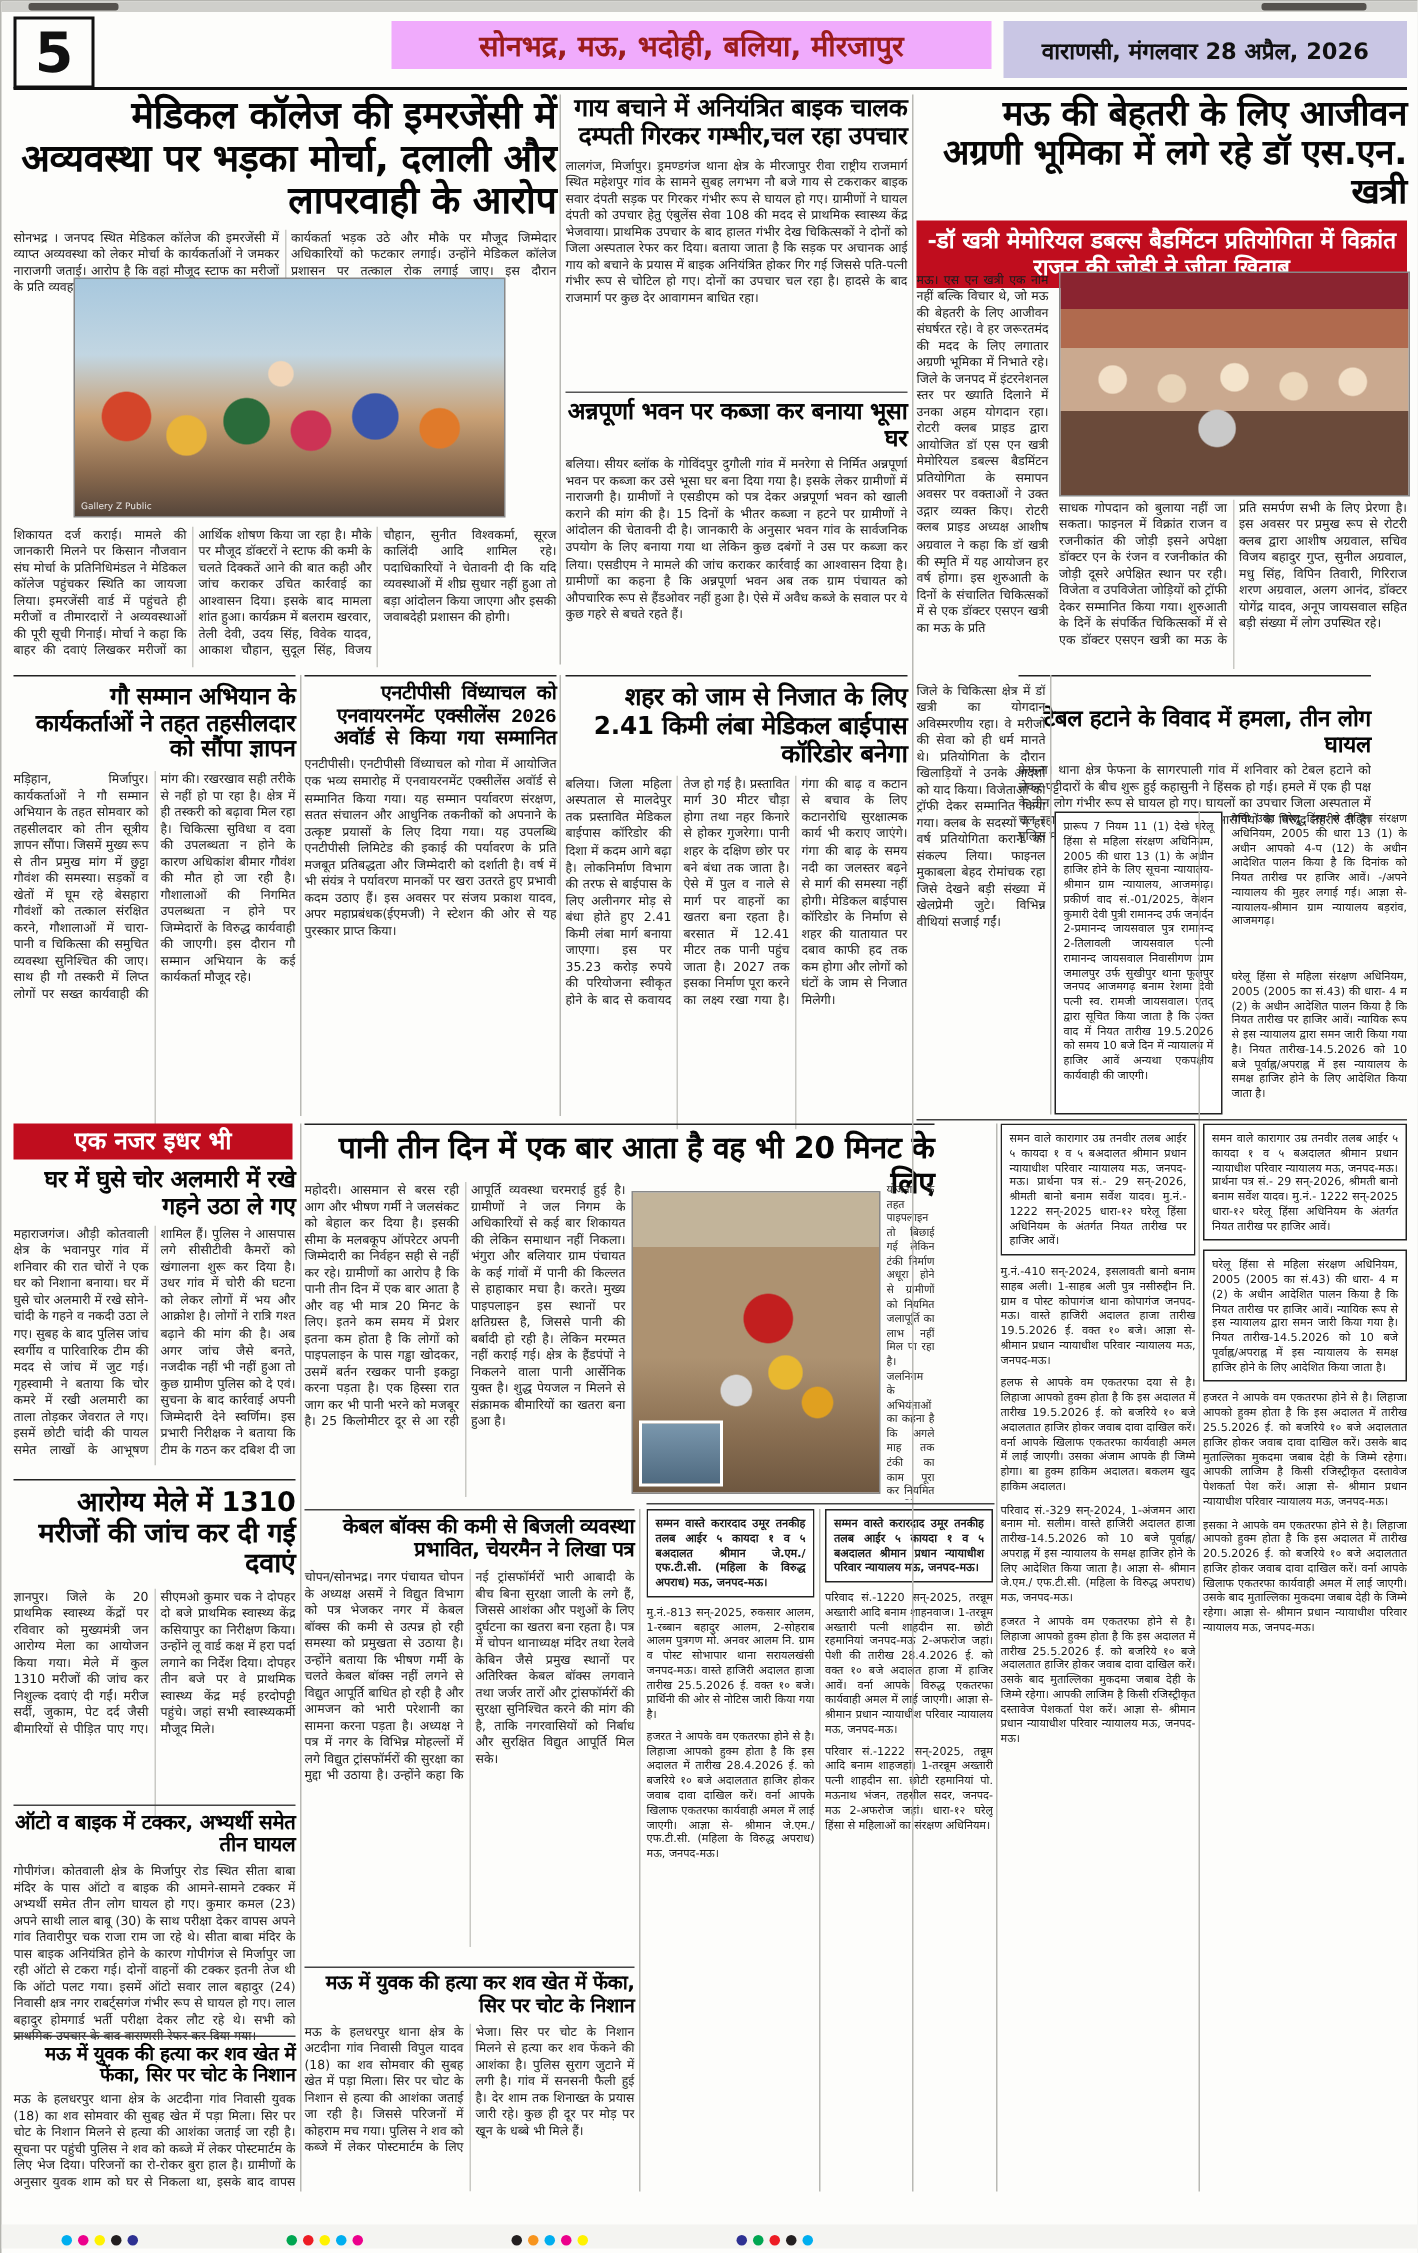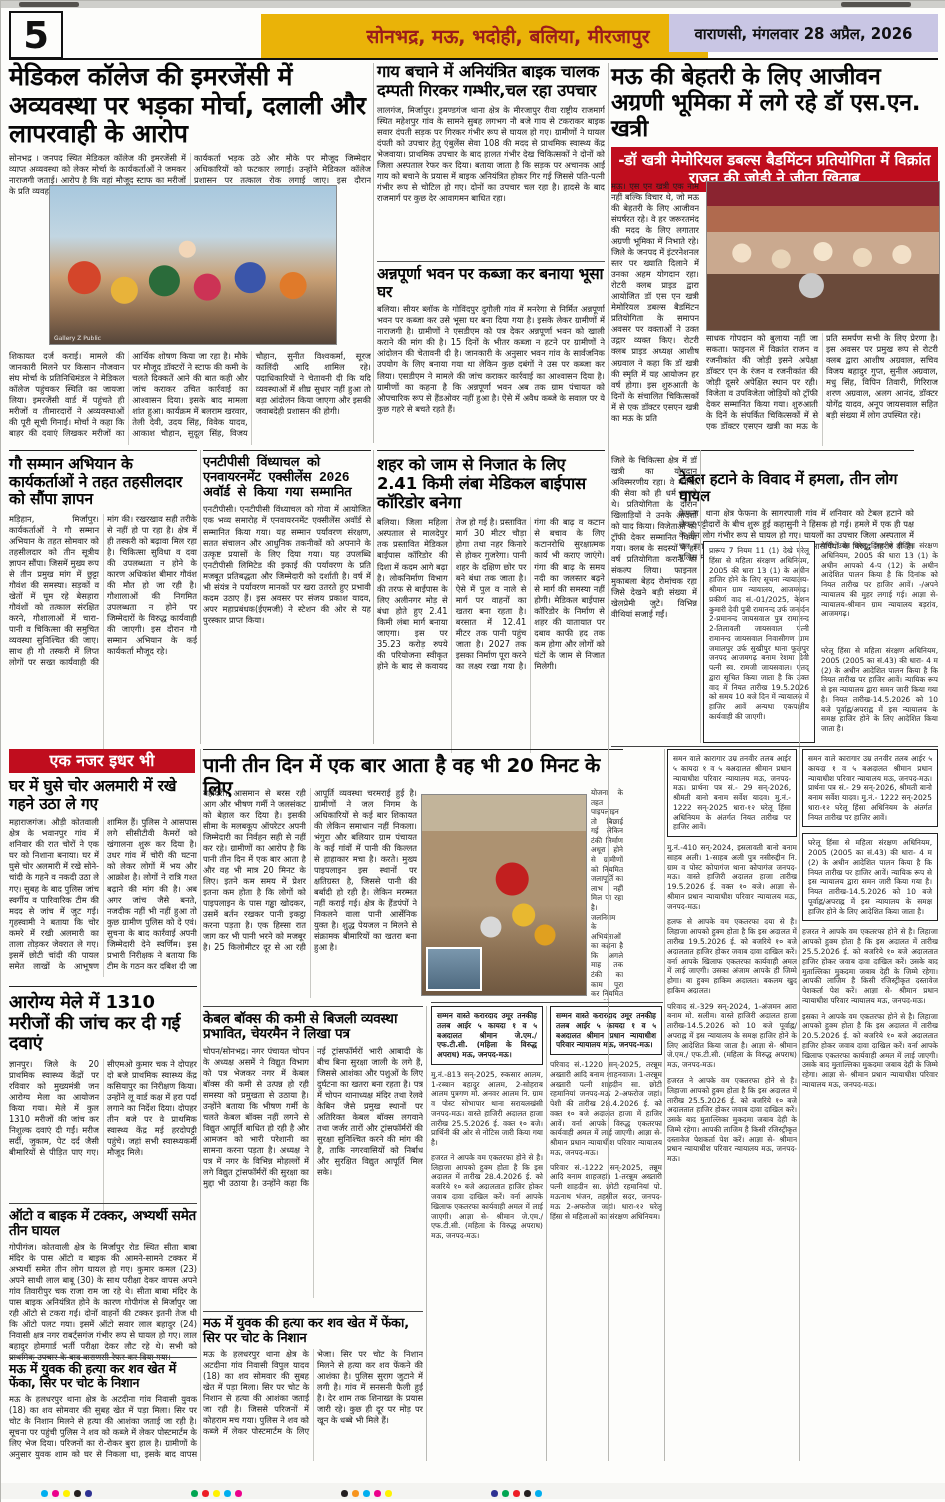--- a/index.html
+++ b/index.html
@@ -1,20 +1,20 @@
 <!DOCTYPE html>
 <html><head>
 <meta charset="utf-8">
 <style>
   html,body{margin:0;padding:0;background:#e9e9e6;}
   #page{position:relative;width:945px;height:1502px;background:#fdfdfb;margin:0 auto;
         font-family:"DejaVu Sans","Liberation Sans",sans-serif;color:#111;overflow:hidden;
         border:1px solid #b5b5b0;}
   .abs{position:absolute;}
-  .hl{font-weight:bold;color:#070707;text-align:left;line-height:1.14;letter-spacing:-.2px;}
+  .hl{font-weight:bold;color:#070707;text-align:right;line-height:1.14;letter-spacing:-.2px;}
   .bodytxt{font-size:8.3px;line-height:1.33;text-align:justify;color:#1c1c1c;}
   .cols2{column-count:2;column-gap:8px;column-rule:1px solid #c9c9c4;}
   .cols3{column-count:3;column-gap:8px;column-rule:1px solid #c9c9c4;}
   .vrule{position:absolute;width:1px;background:#b9b9b4;}
   .hrule{position:absolute;height:1px;background:#444;}
   .hrule2{position:absolute;height:2px;background:#111;}
   .redbox{background:#c00d1e;color:#fff;font-weight:bold;text-align:center;}
   .boxed{border:1.6px solid #222;padding:4px 5px;background:#fff;}
   .notice{font-size:7.4px;line-height:1.32;text-align:justify;color:#1b1b1b;}
   .photo{position:absolute;overflow:hidden;border:1px solid #888;}
@@ -28,21 +28,21 @@
 <div id="page">
 
   <div class="abs" style="left:0;top:0;width:945px;height:7px;background:#cfcfcb;"></div>
   <div class="abs" style="left:18px;top:1px;width:60px;height:5px;background:#55524e;border-radius:2px;"></div>
   <div class="abs" style="left:840px;top:1px;width:70px;height:5px;background:#55524e;border-radius:2px;"></div>
 
   <div class="abs" style="left:8px;top:10px;width:929px;height:45px;">
     <div class="abs" style="left:0;top:0;width:50px;height:44px;border:2.5px solid #111;display:flex;align-items:center;justify-content:center;">
       <span style="font-size:37px;font-weight:bold;line-height:1;">5</span>
     </div>
-    <div class="abs mastbox" style="left:252px;top:3px;width:400px;height:44px;background:#eab308;padding-left:47px;">
+    <div class="abs mastbox" style="left:252px;top:3px;width:400px;height:32px;background:#f0abfc;">
       <span style="color:#9b1c1c;font-size:19px;">सोनभद्र, मऊ, भदोही, बलिया, मीरजापुर</span>
     </div>
     <div class="abs mastbox" style="left:660px;top:3px;width:269px;height:38px;background:#c9c6e4;">
       <span style="font-size:15px;">वाराणसी, मंगलवार 28 अप्रैल, 2026</span>
     </div>
   </div>
   <div class="hrule2" style="left:8px;top:57px;width:929px;"></div>
 
   <div class="abs" style="left:8px;top:62px;width:362px;height:383px;">
     <div class="hl" style="font-size:25px;">मेडिकल कॉलेज की इमरजेंसी में अव्यवस्था पर भड़का मोर्चा, दलाली और लापरवाही के आरोप</div>

